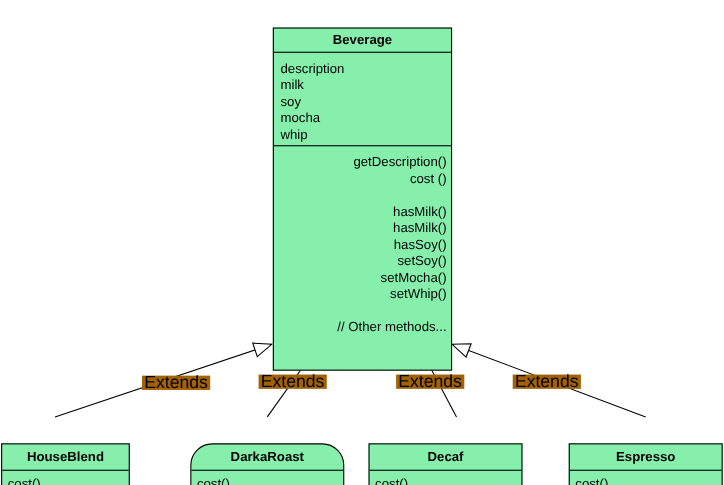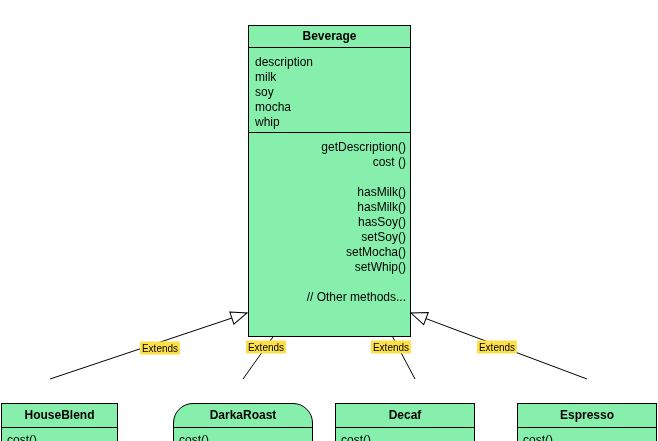--- a/index.html
+++ b/index.html
@@ -54,22 +54,22 @@
   .subclass { top: 379px; width: 140px; height: 58px; }
   .subclass .class-title { height: 24px; line-height: 23px; }
   .subclass .body-compartment { padding: 5px 4px 0 5px; }
   .sub-houseblend { left: 1px; width: 117px; }
   .sub-darkaroast { left: 173px; border-radius: 20px; }
   .sub-decaf      { left: 335px; }
   .sub-espresso   { left: 517px; }
   .edge-label {
     position: absolute;
     transform: translate(-50%, -50%);
-    background: #fde047;
-    font-size: 10px;
+    background: #a16207;
+    font-size: 16px;
     line-height: 13px;
     padding: 0 2px;
     white-space: nowrap;
   }
 </style>
 </head>
 <body>
 
 <div class="canvas">
 

